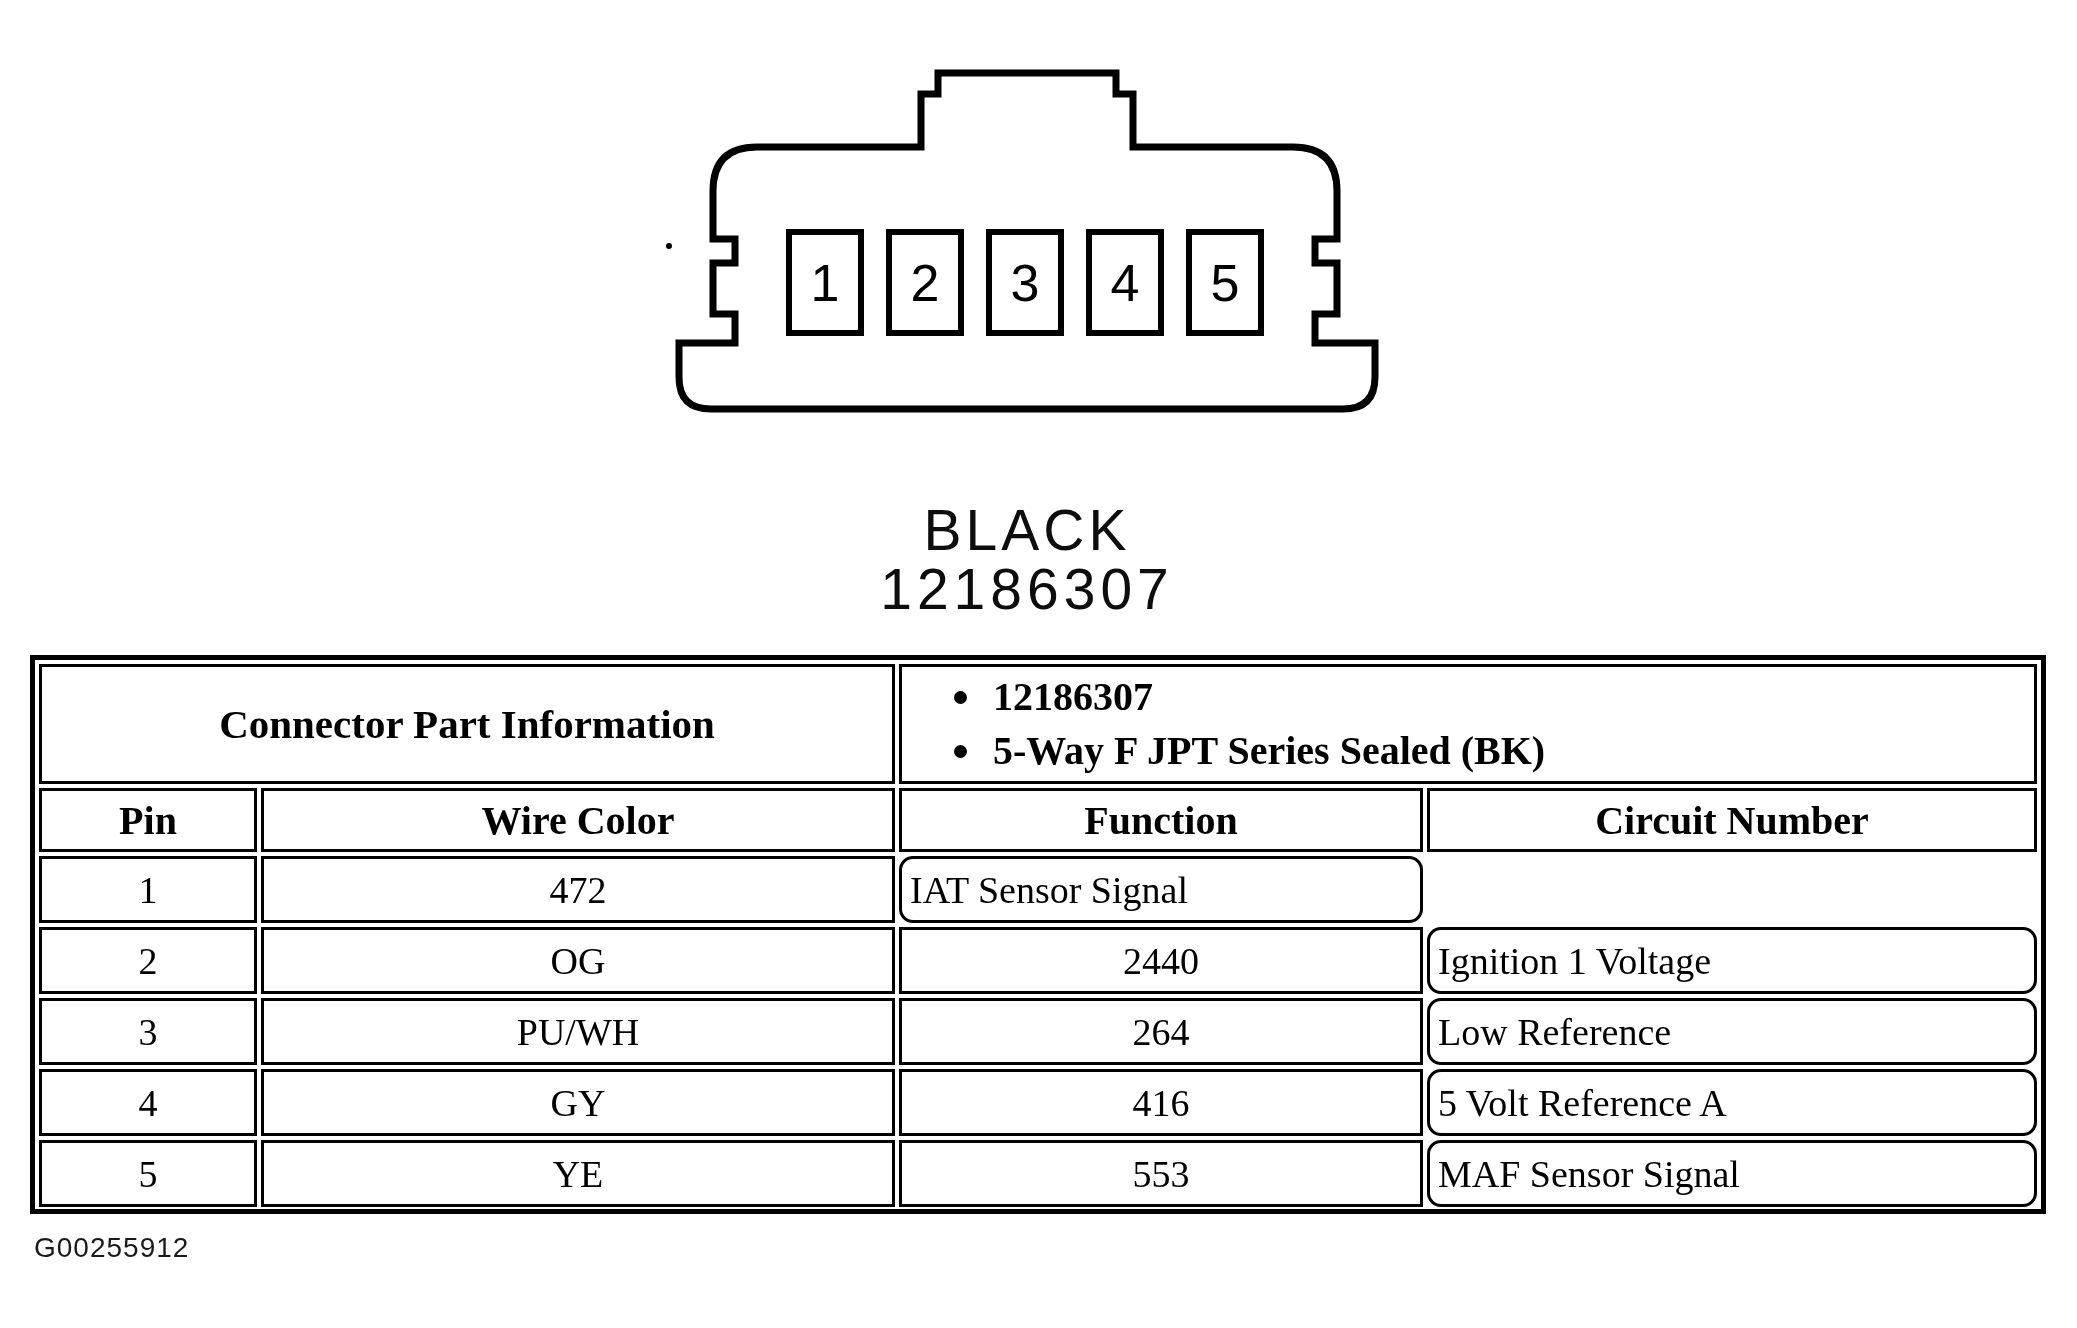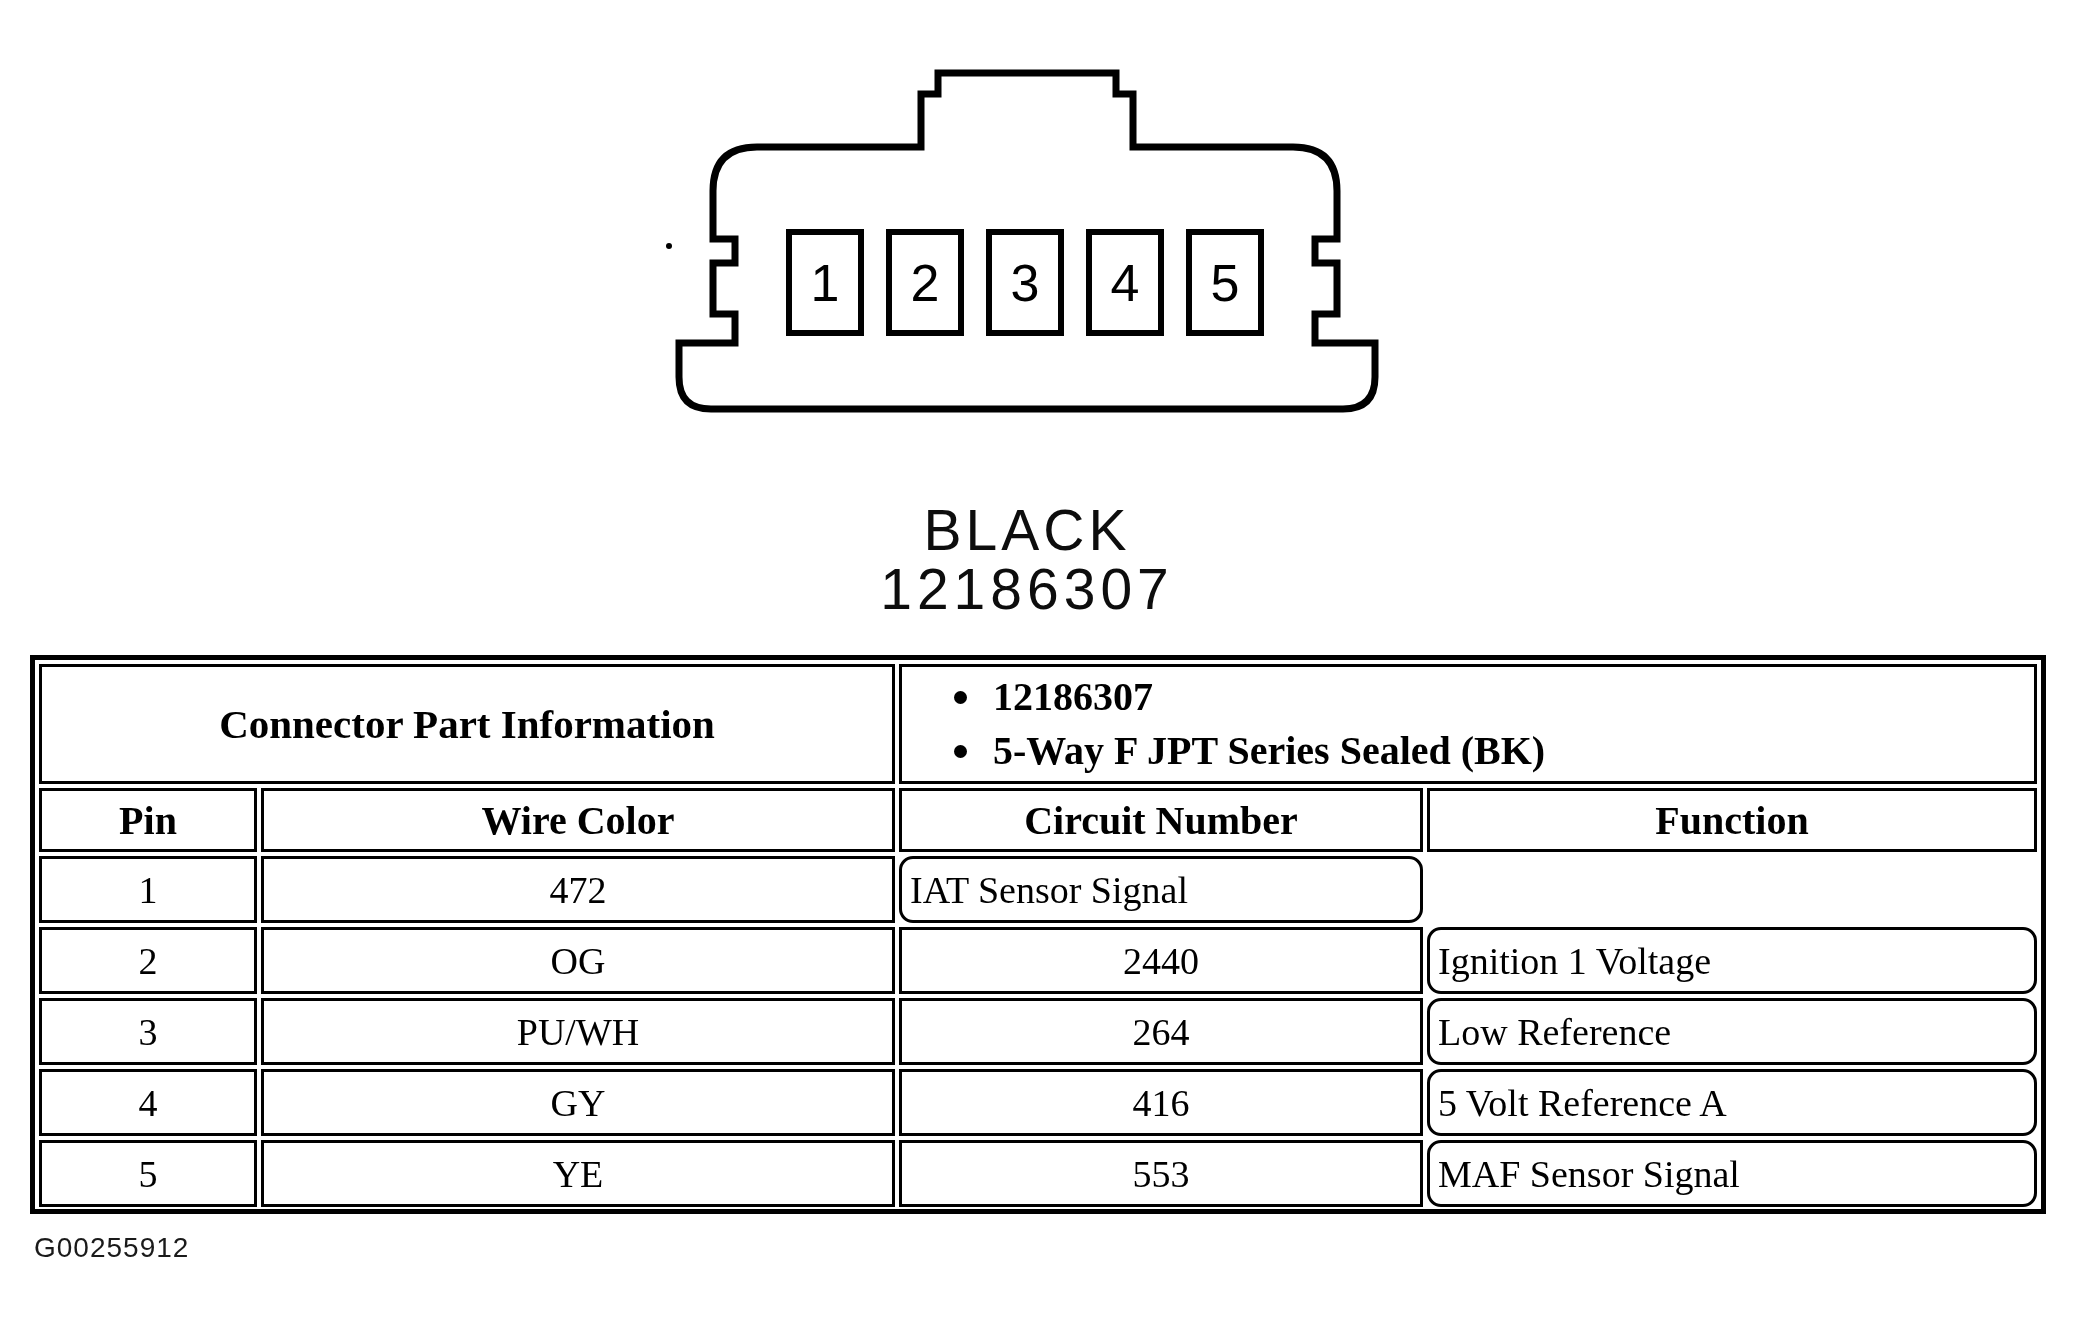--- a/index.html
+++ b/index.html
@@ -121,22 +121,22 @@
       <div class="bullet-line">
         <span class="bullet-dot"></span>
         <span>5-Way F JPT Series Sealed (BK)</span>
       </div>
     </div>
   </div>
 
   <div class="row row-cols row-head">
     <div class="cell">Pin</div>
     <div class="cell">Wire Color</div>
+    <div class="cell">Function</div>
     <div class="cell">Circuit Number</div>
-    <div class="cell">Function</div>
   </div>
 
   <div class="row row-cols row-data">
     <div class="cell">1</div>
     <div class="cell">472</div>
     <div class="cell fn">IAT Sensor Signal</div>
   </div>
 
   <div class="row row-cols row-data">
     <div class="cell">2</div>

